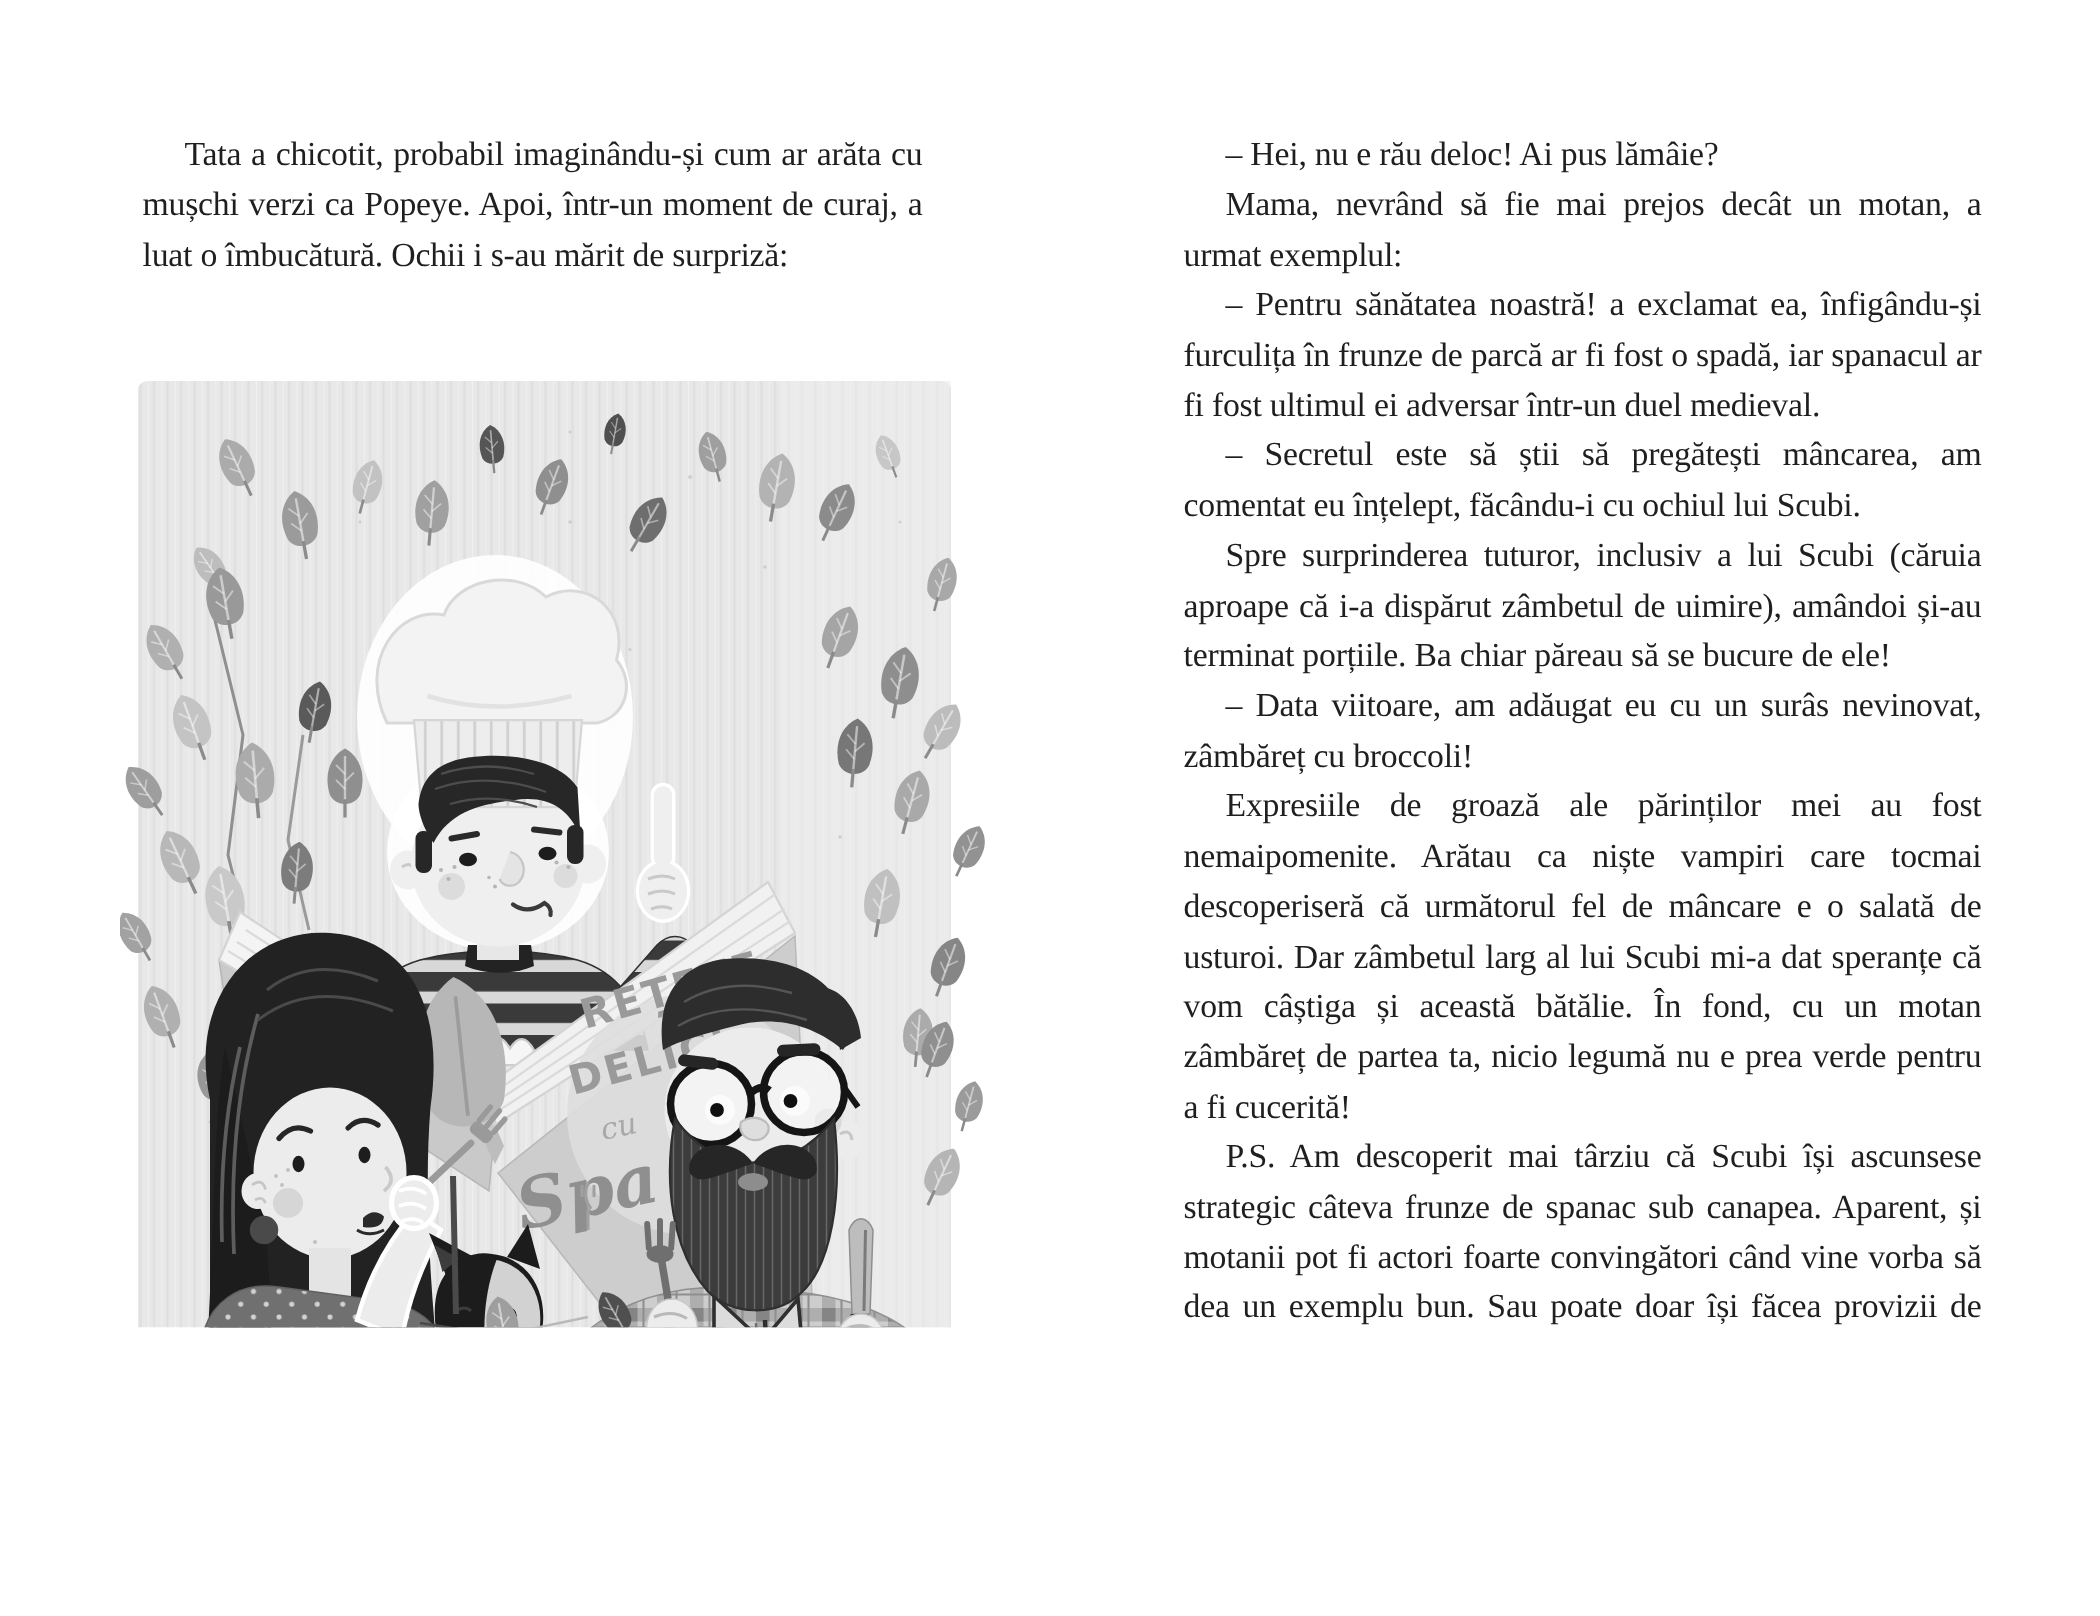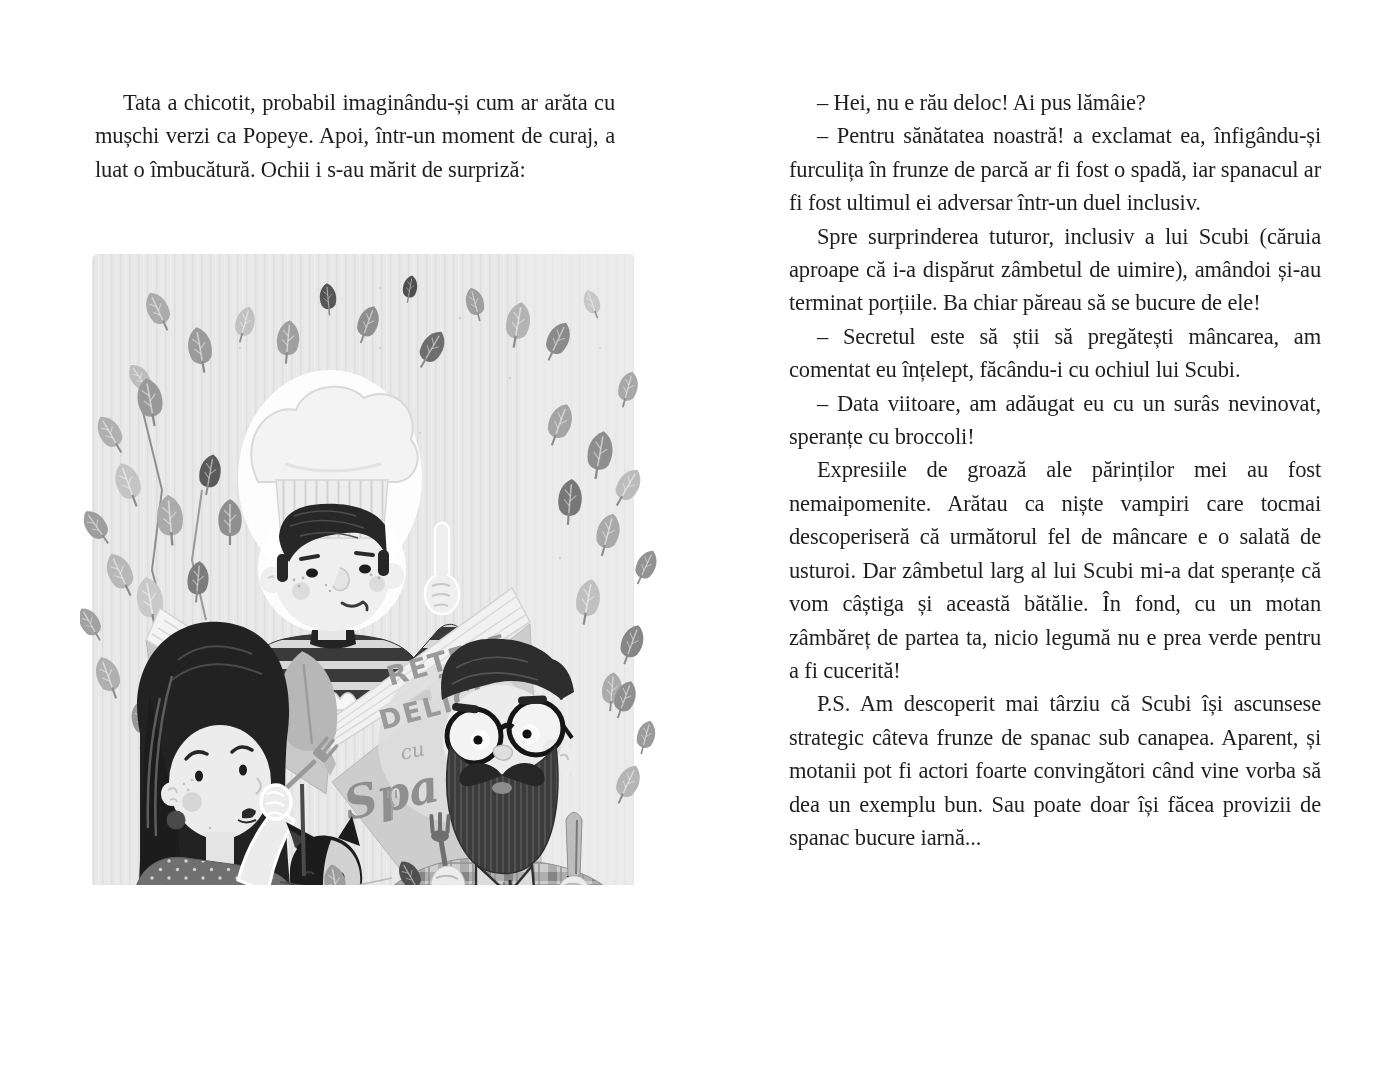--- a/index.html
+++ b/index.html
@@ -384,21 +384,22 @@
       <use href="#lf" transform="translate(268,800) rotate(-5) scale(0.8)" fill="#a6a6a6"></use>
       <use href="#lf" transform="translate(235,762) rotate(-20) scale(0.85)" fill="#c0c0c0"></use>
       <use href="#lf" transform="translate(322,725) rotate(10) scale(0.9)" fill="#999999"></use>
       <use href="#lf" transform="translate(330,688) rotate(18) scale(0.7)" fill="#6e6e6e"></use>
     </g>
   </svg>
   </div>
 
   <section id="right-col" class="textcol">
     <p>– Hei, nu e rău deloc! Ai pus lămâie?</p>
-    <p>– Pentru sănătatea noastră! a exclamat ea, înfigându-și furculița în frunze de parcă ar fi fost o spadă, iar spanacul ar fi fost ultimul ei adversar într-un duel inclusiv.</p>
+    <p>Mama, nevrând să fie mai prejos decât un motan, a urmat exemplul:</p>
+    <p>– Pentru sănătatea noastră! a exclamat ea, înfigându-și furculița în frunze de parcă ar fi fost o spadă, iar spanacul ar fi fost ultimul ei adversar într-un duel medieval.</p>
+    <p>– Secretul este să știi să pregătești mâncarea, am comentat eu înțelept, făcându-i cu ochiul lui Scubi.</p>
     <p>Spre surprinderea tuturor, inclusiv a lui Scubi (căruia aproape că i-a dispărut zâmbetul de uimire), amândoi și-au terminat porțiile. Ba chiar păreau să se bucure de ele!</p>
-    <p>– Secretul este să știi să pregătești mâncarea, am comentat eu înțelept, făcându-i cu ochiul lui Scubi.</p>
-    <p>– Data viitoare, am adăugat eu cu un surâs nevinovat, speranțe cu broccoli!</p>
+    <p>– Data viitoare, am adăugat eu cu un surâs nevinovat, zâmbăreț cu broccoli!</p>
     <p>Expresiile de groază ale părinților mei au fost nemaipomenite. Arătau ca niște vampiri care tocmai descoperiseră că următorul fel de mâncare e o salată de usturoi. Dar zâmbetul larg al lui Scubi mi-a dat speranțe că vom câștiga și această bătălie. În fond, cu un motan zâmbăreț de partea ta, nicio legumă nu e prea verde pentru a fi cucerită!</p>
     <p>P.S. Am descoperit mai târziu că Scubi își ascunsese strategic câteva frunze de spanac sub canapea. Aparent, și motanii pot fi actori foarte convingători când vine vorba să dea un exemplu bun. Sau poate doar își făcea provizii de spanac bucure iarnă...</p>
   </section>
 
 </div>
 
 </body></html>

